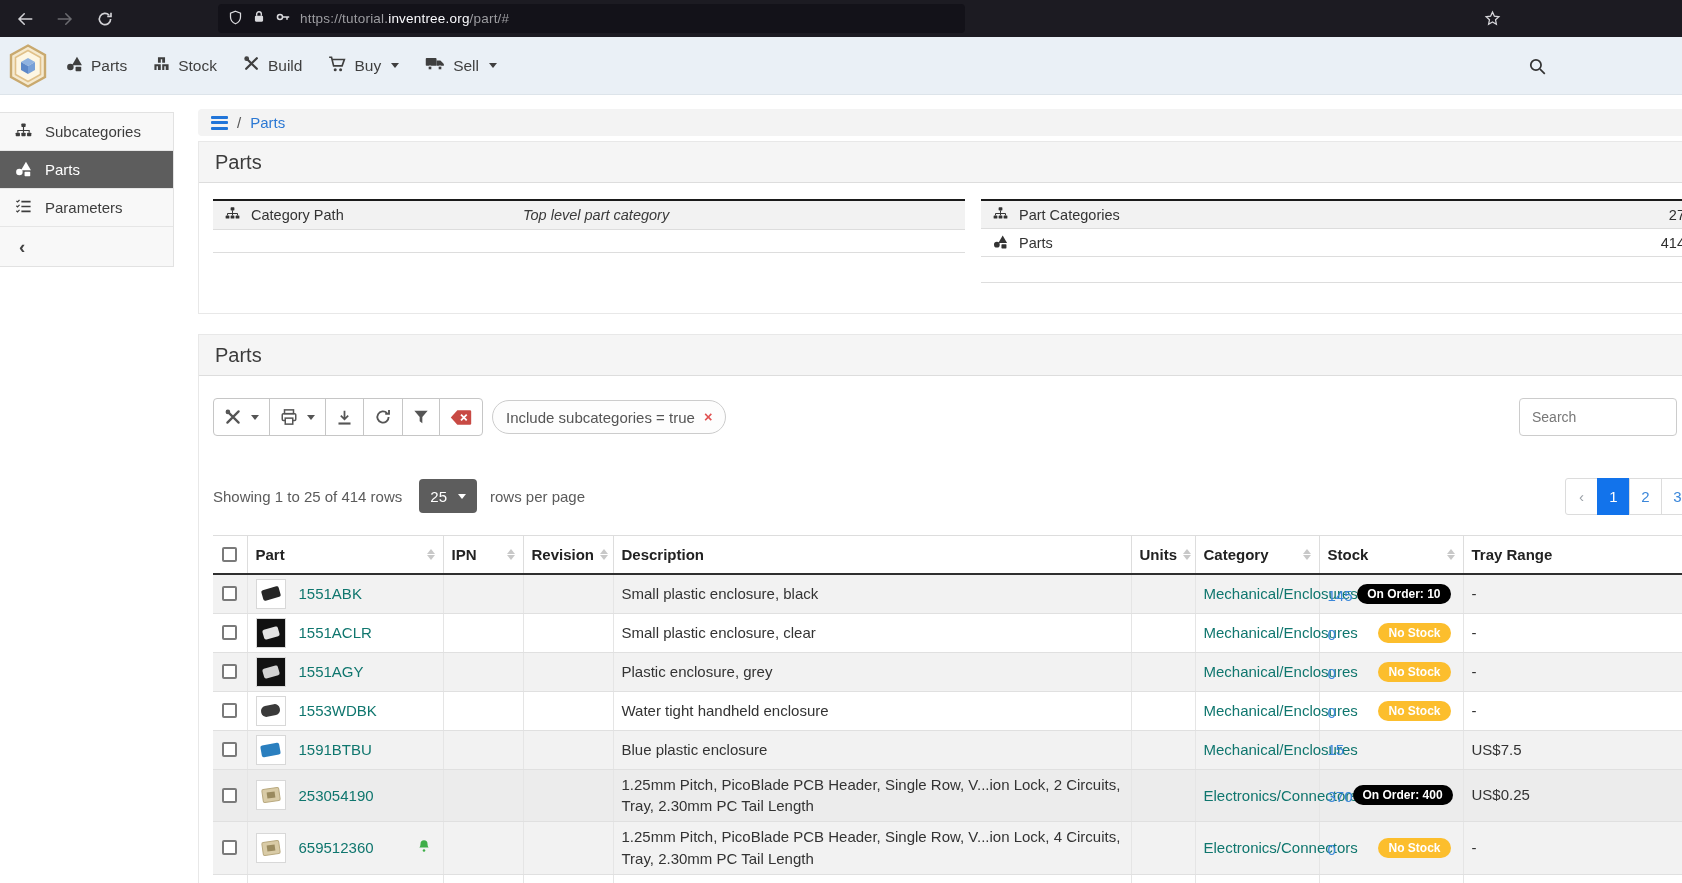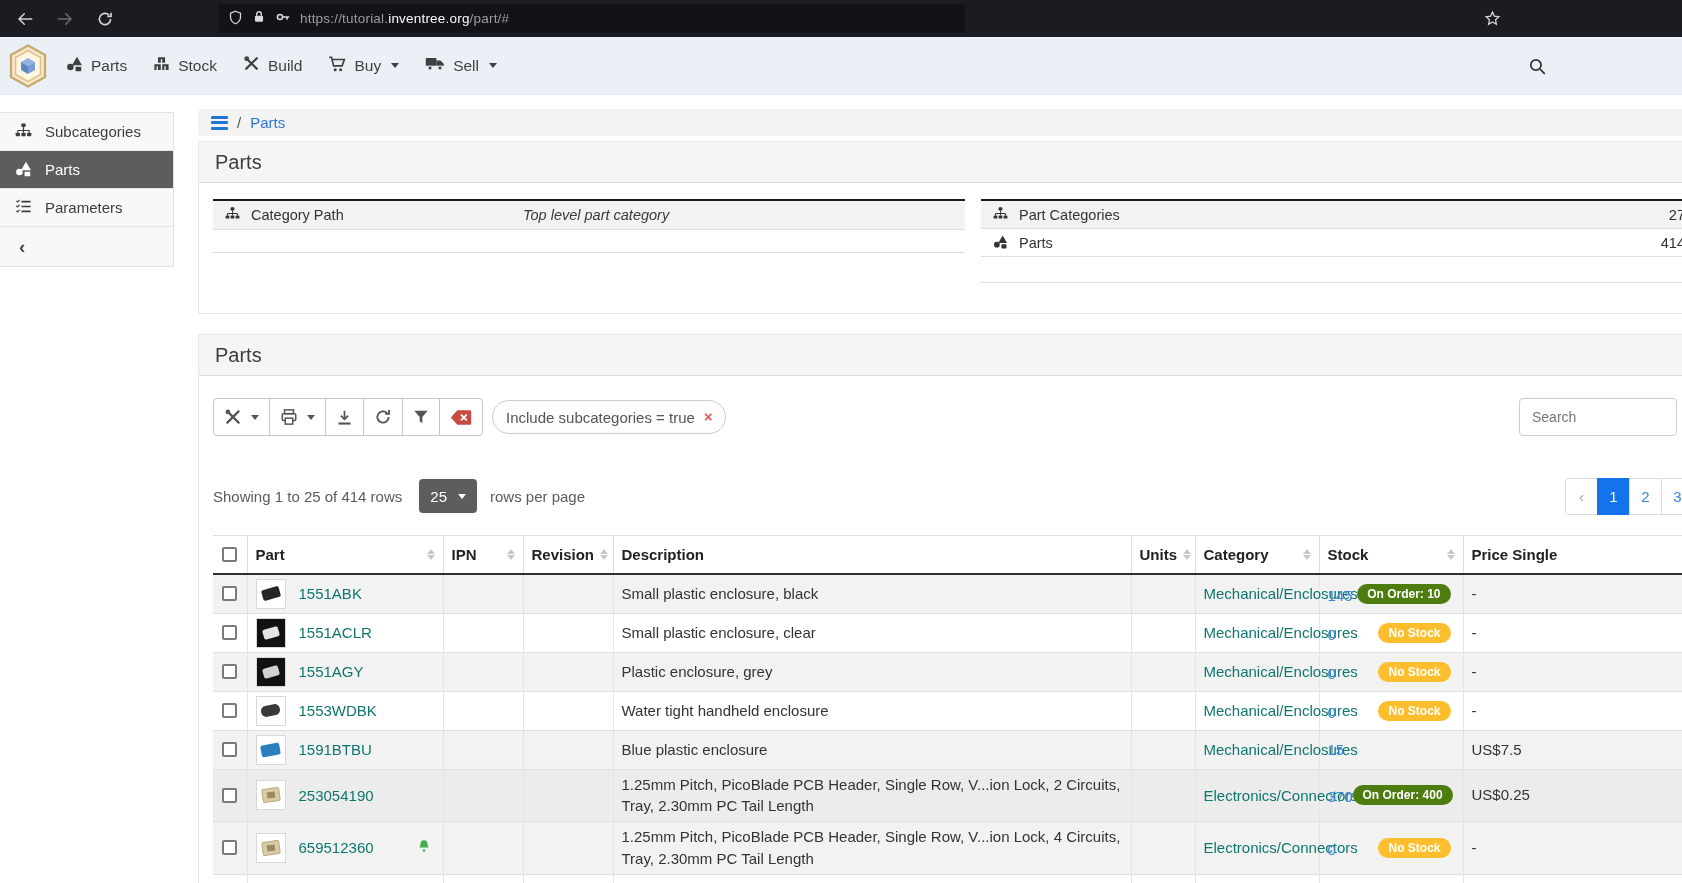--- a/index.html
+++ b/index.html
@@ -104,21 +104,21 @@
   .t-clear { width:16px; height:10px; background:#e4e4e4; transform:rotate(-16deg); }
   .t-grey  { width:16px; height:10px; background:#d2d2d2; transform:rotate(-16deg); }
   .t-dark  { width:19px; height:11px; background:#3a3a3a; border-radius:5px; transform:rotate(-12deg); }
   .t-blue  { width:19px; height:12px; background:#2a7fbf; transform:rotate(-10deg); }
   .t-conn  { width:18px; height:14px; background:#d9cba6; border:1px solid #b9a97f; position:relative; transform:rotate(-8deg); }
   .t-conn::after { content:""; position:absolute; left:4px; top:3px; width:8px; height:6px; background:#9a8a5e; }
   .stock-cell { display:flex; align-items:flex-end; }
   .stock-num { color:#3b87da; cursor:pointer; }
   .badge { margin-left:auto; margin-right:4px; color:#fff; font-size:12px; font-weight:bold; padding:3px 10px; border-radius:10px; white-space:nowrap; }
   .badge:empty { display:none; }
-  .badge.green { background:#4d7c0f; }
+  .badge.green { background:#000000; }
   .badge.yellow { background:#fcbe2d; }
   .desc { line-height:1.45; }
   .price-wrap { max-width:122px; line-height:1.45; }
 </style>
 </head>
 <body>
 
 <div class="browser-bar">
   <div class="bnav">
     <span class="bicon">
@@ -475,21 +475,21 @@
                 <span class="th-inner">
                   <span>Stock</span>
                   <span class="sorter">
                     <i class="up"></i>
                     <i class="dn"></i>
                   </span>
                 </span>
               </th>
             <th>
                 <span class="th-inner">
-                  <span>Price Single</span>
+                  <span>Tray Range</span>
                 </span>
               </th>
           </tr>
         </thead>
         <tbody>
           <tr class="striped row-h">
             <td>
                 <span class="cb"></span>
               </td>
             <td>

